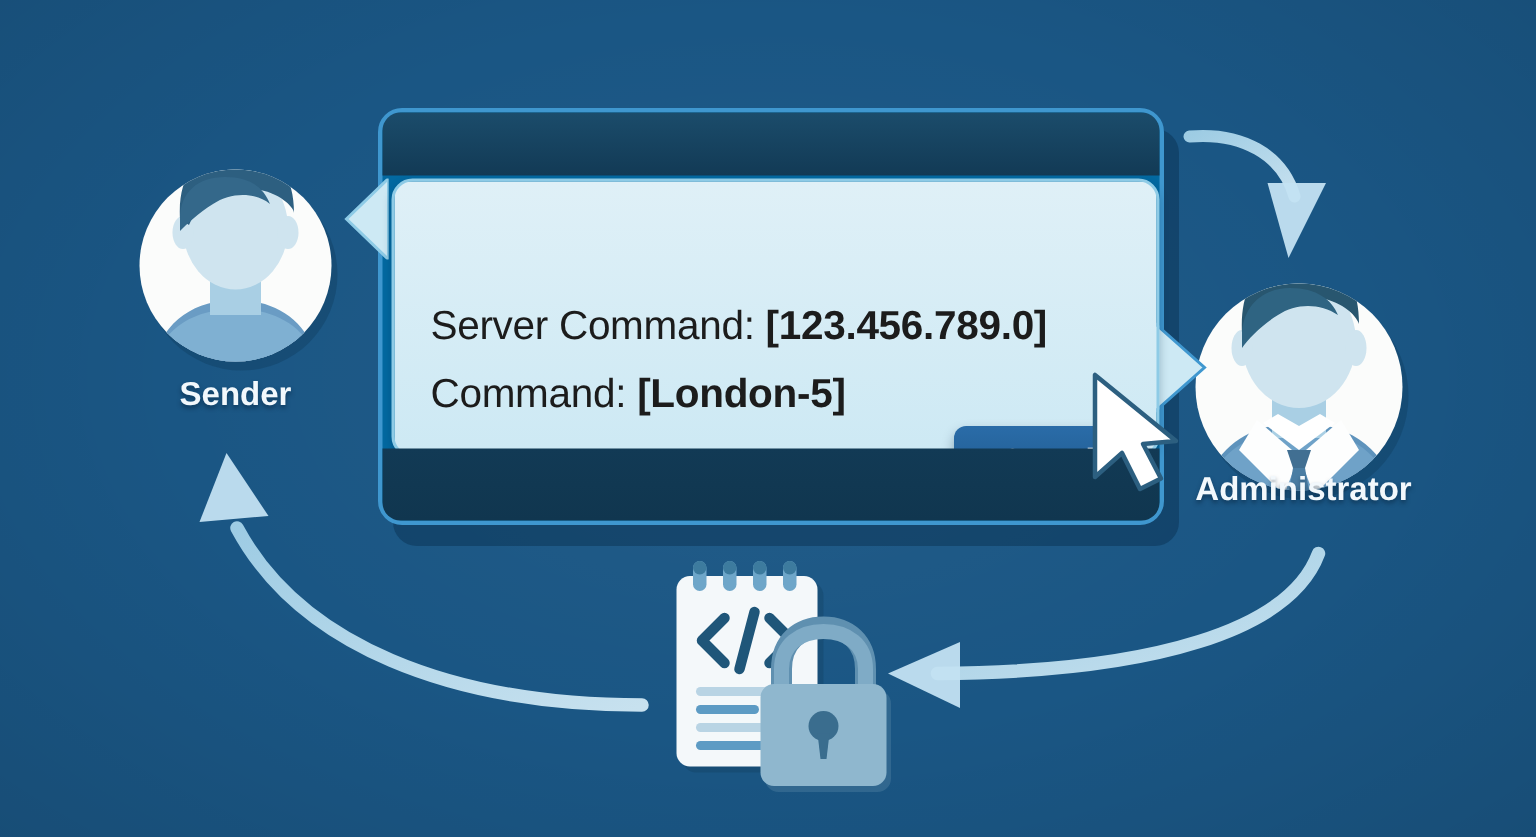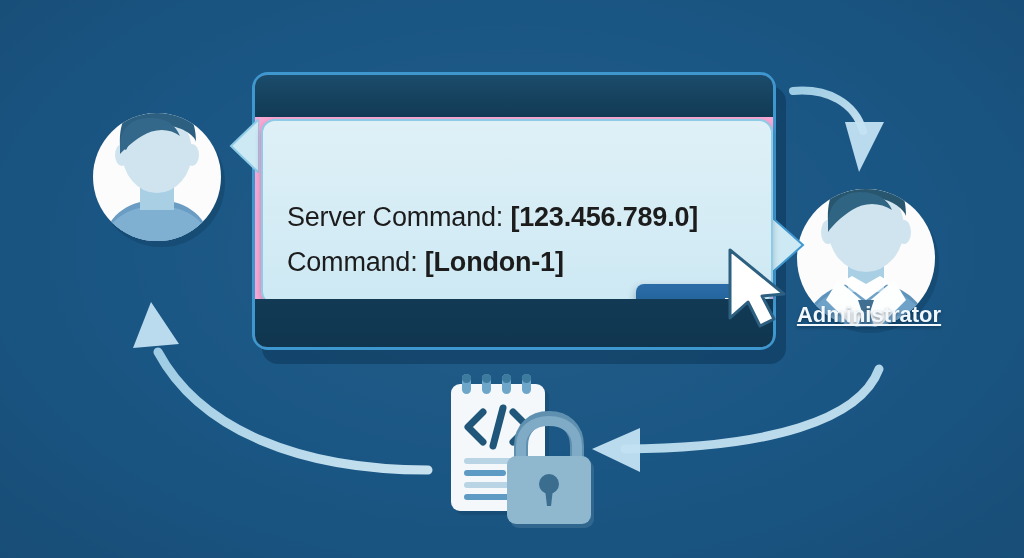--- a/index.html
+++ b/index.html
@@ -35,21 +35,21 @@
   }
 
   
   #dialog {
     position: absolute;
     left: 252px;
     top: 72px;
     width: 524px;
     height: 278px;
     border-radius: 16px;
-    background: #f9a8d4;
+    background: #0369a1;
     border: 3px solid #3f97cf;
     box-sizing: border-box;
     box-shadow: 10px 14px 0 rgba(8, 46, 77, 0.45);
   }
   #dialog-titlebar {
     position: absolute;
     left: 0; top: 0;
     width: 100%;
     height: 42px;
     border-radius: 12px 12px 0 0;
@@ -132,21 +132,21 @@
   .person-label {
     position: absolute;
     color: #f2f8fc;
     font-size: 22px;
     font-weight: 700;
     text-align: center;
     text-shadow: 0 2px 3px rgba(5, 30, 52, 0.5);
     white-space: nowrap;
   }
   #sender-label  { left: 72px;  top: 250px; width: 170px; }
-  #admin-label   { left: 774px; top: 302px; width: 190px; text-decoration: underline; }
+  #admin-label   { left: 774px; top: 313px; width: 190px; }
 </style>
 </head>
 <body>
 
 <div id="stage">
 
   <div id="bg-noise"></div>
 
   <svg class="layer" viewBox="0 0 1024 558" xmlns="http://www.w3.org/2000/svg">
     <defs>
@@ -189,20 +189,21 @@
         <ellipse cx="157" cy="152" rx="35" ry="41" fill="#cfe4ef"></ellipse>
 
         <ellipse cx="122" cy="155" rx="7" ry="11" fill="#cfe4ef"></ellipse>
         <ellipse cx="192" cy="155" rx="7" ry="11" fill="#cfe4ef"></ellipse>
 
         <path d="M 120 146 C 118 112 136 100 158 100 C 182 100 196 114 196 142 C 196 138 186 128 170 126 C 152 124 134 132 126 150 Z" fill="#2d5f80"></path>
         <path d="M 120 146 C 120 128 132 118 150 118 C 168 118 176 126 180 136 C 170 128 154 128 142 136 C 132 142 124 150 120 154 Z" fill="#34688a"></path>
       </g>
     </g>
   </svg>
+  <div class="person-label" id="sender-label">Sender</div>
 
   <svg class="layer" viewBox="0 0 1024 558" xmlns="http://www.w3.org/2000/svg">
     <g>
       <circle cx="866" cy="258" r="69" fill="#0f3a59" opacity="0.35" transform="translate(4,6)"></circle>
       <circle cx="866" cy="258" r="69" fill="#fbfcfb"></circle>
       <clipPath id="adminClip">
           <circle cx="866" cy="258" r="69"></circle>
         </clipPath>
       <g clip-path="url(#adminClip)">
 
@@ -244,21 +245,21 @@
 
     <div id="dialog-body">
 
       <div id="message-lines">
         <div class="msg-line">
           <span class="msg-label">Server Command:</span>
           <span class="msg-value">[123.456.789.0]</span>
         </div>
         <div class="msg-line">
           <span class="msg-label">Command:</span>
-          <span class="msg-value">[London-1]</span>
+          <span class="msg-value">[London-5]</span>
         </div>
       </div>
 
       <button id="send-button">Send</button>
     </div>
 
     <div id="dialog-footerbar"></div>
   </div>
 
   <svg class="layer" viewBox="0 0 1024 558" xmlns="http://www.w3.org/2000/svg">

